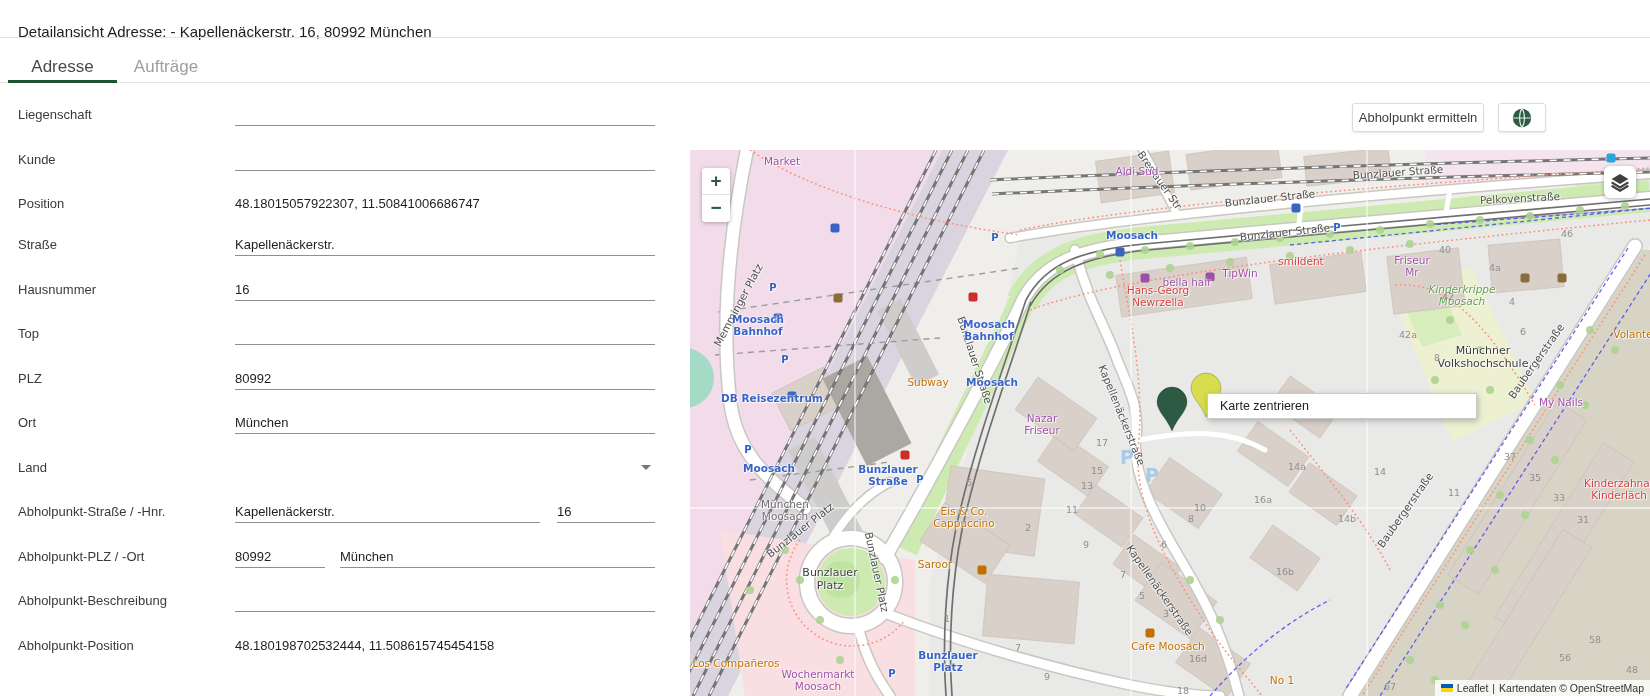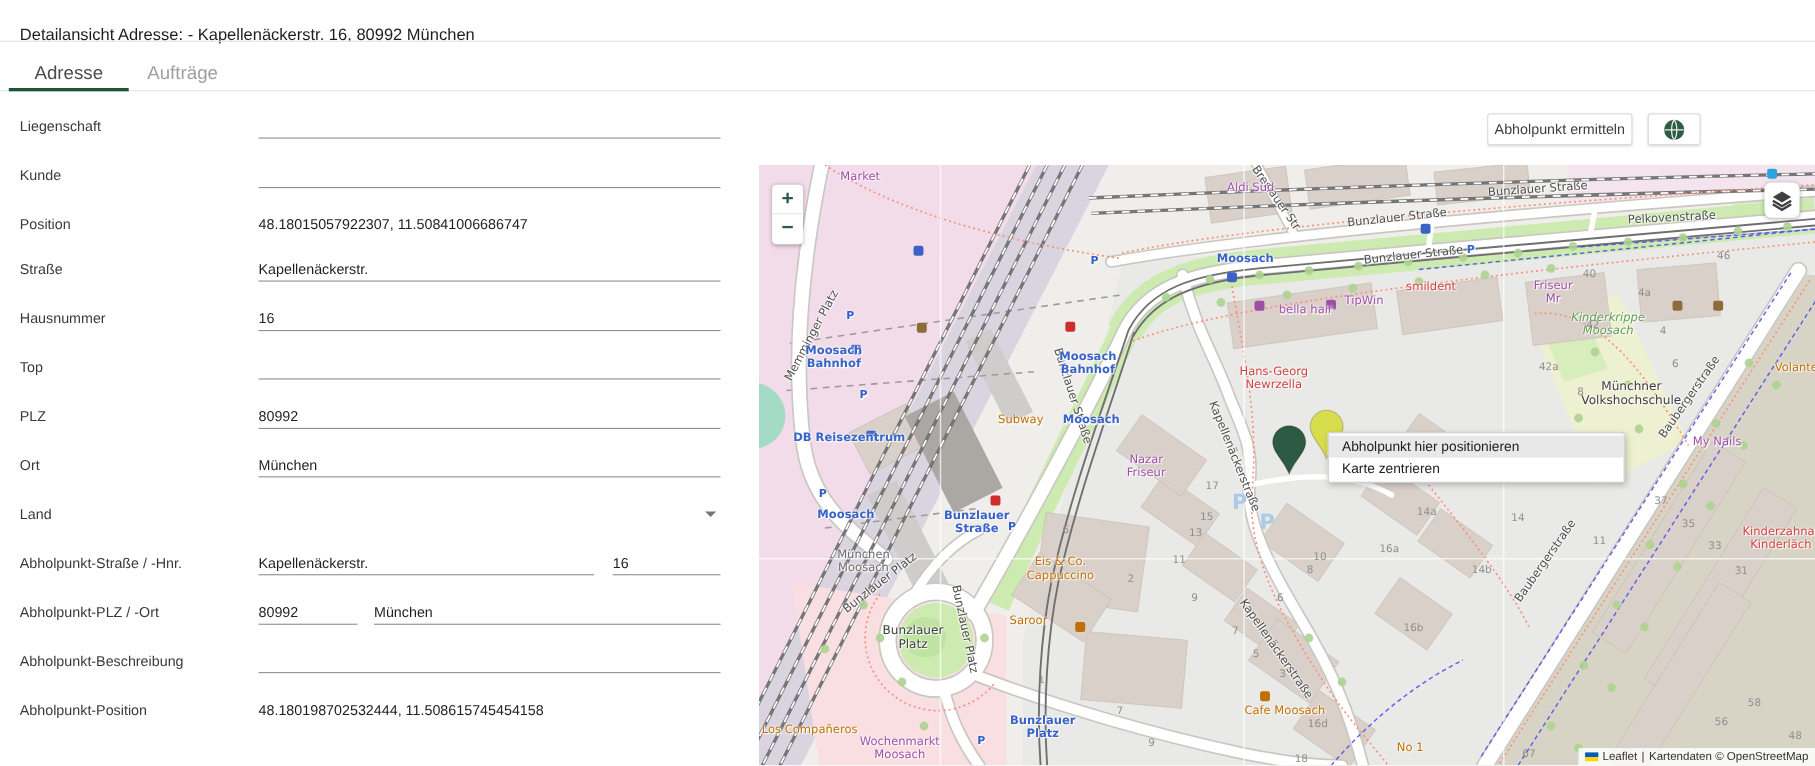--- a/index.html
+++ b/index.html
@@ -379,21 +379,21 @@
       <div class="ml shop" style="left: 447px; top: 21px; transform: translate(-50%, -50%) rotate(0deg);">Aldi Süd</div>
       <div class="ml shop" style="left: 497px; top: 132px; transform: translate(-50%, -50%) rotate(0deg);">bella hair</div>
       <div class="ml shop" style="left: 550px; top: 123px; transform: translate(-50%, -50%) rotate(0deg);">TipWin</div>
       <div class="ml shop" style="left: 722px; top: 116px; transform: translate(-50%, -50%) rotate(0deg);">Friseur
 Mr</div>
       <div class="ml shop" style="left: 128px; top: 530px; transform: translate(-50%, -50%) rotate(0deg);">Wochenmarkt
 Moosach</div>
       <div class="ml shop" style="left: 352px; top: 258px; transform: translate(-50%, -50%) rotate(0deg); margin-top: 16px;">Nazar
 Friseur</div>
       <div class="ml shop" style="left: 871px; top: 252px; transform: translate(-50%, -50%) rotate(0deg);">My Nails</div>
-      <div class="ml health" style="left: 468px; top: 146px; transform: translate(-50%, -50%) rotate(0deg); margin-top: 48px;">Hans-Georg
+      <div class="ml health" style="left: 468px; top: 146px; transform: translate(-50%, -50%) rotate(0deg);">Hans-Georg
 Newrzella</div>
       <div class="ml health" style="left: 611px; top: 111px; transform: translate(-50%, -50%) rotate(0deg);">smildent</div>
       <div class="ml health" style="left: 929px; top: 339px; transform: translate(-50%, -50%) rotate(0deg);">Kinderzahnar
 Kinderläch</div>
       <div class="ml leisure" style="left: 772px; top: 145px; transform: translate(-50%, -50%) rotate(0deg);">Kinderkrippe
 Moosach</div>
       <div class="ml hn" style="left: 877px; top: 84px; transform: translate(-50%, -50%) rotate(0deg);">46</div>
       <div class="ml hn" style="left: 755px; top: 100px; transform: translate(-50%, -50%) rotate(0deg);">40</div>
       <div class="ml hn" style="left: 758px; top: 147px; transform: translate(-50%, -50%) rotate(0deg);">42</div>
       <div class="ml hn" style="left: 718px; top: 185px; transform: translate(-50%, -50%) rotate(0deg);">42a</div>
@@ -461,21 +461,20 @@
     <span style="display:inline-flex">
       <svg width="20" height="20" viewBox="0 0 24 24">
         <path d="M12 2.5 22 8.5 12 14.5 2 8.5Z" fill="#3f3f3f"></path>
         <path d="M2 12.5l10 6 10-6" stroke="#3f3f3f" stroke-width="2.6" fill="none"></path>
         <path d="M2 16.5l10 6 10-6" stroke="#3f3f3f" stroke-width="2.6" fill="none"></path>
       </svg>
     </span>
   </div>
 
   <div id="ctxmenu">
-      <div class="ctx-item hl">Abholpunkt hier positionieren</div>
       <div class="ctx-item">Karte zentrieren</div>
     </div>
 
   <div id="attribution">
     <span class="flag"></span>
     <b>Leaflet</b>
     <span>|</span>
     <b>Kartendaten © OpenStreetMap</b>
   </div>
 </div>

